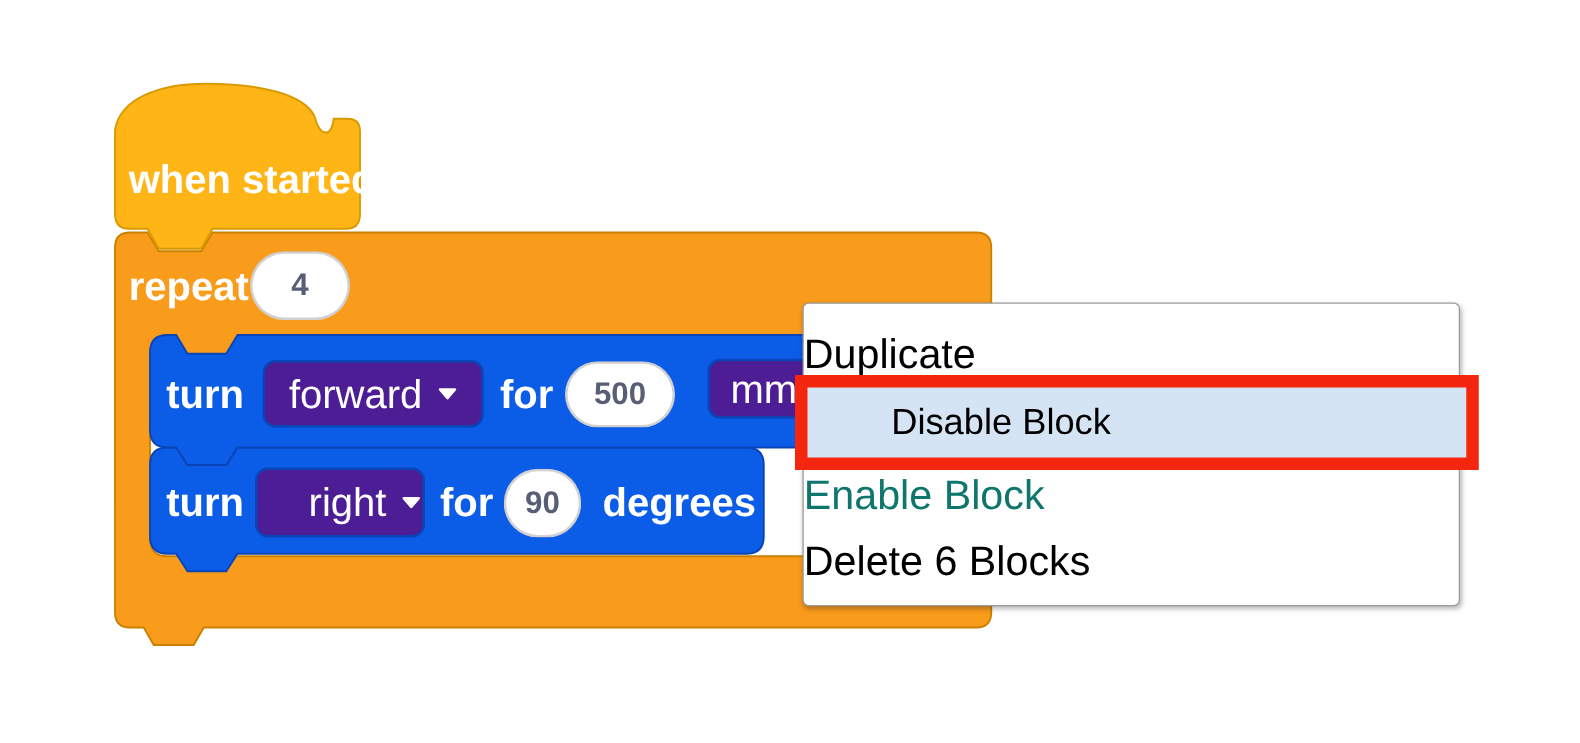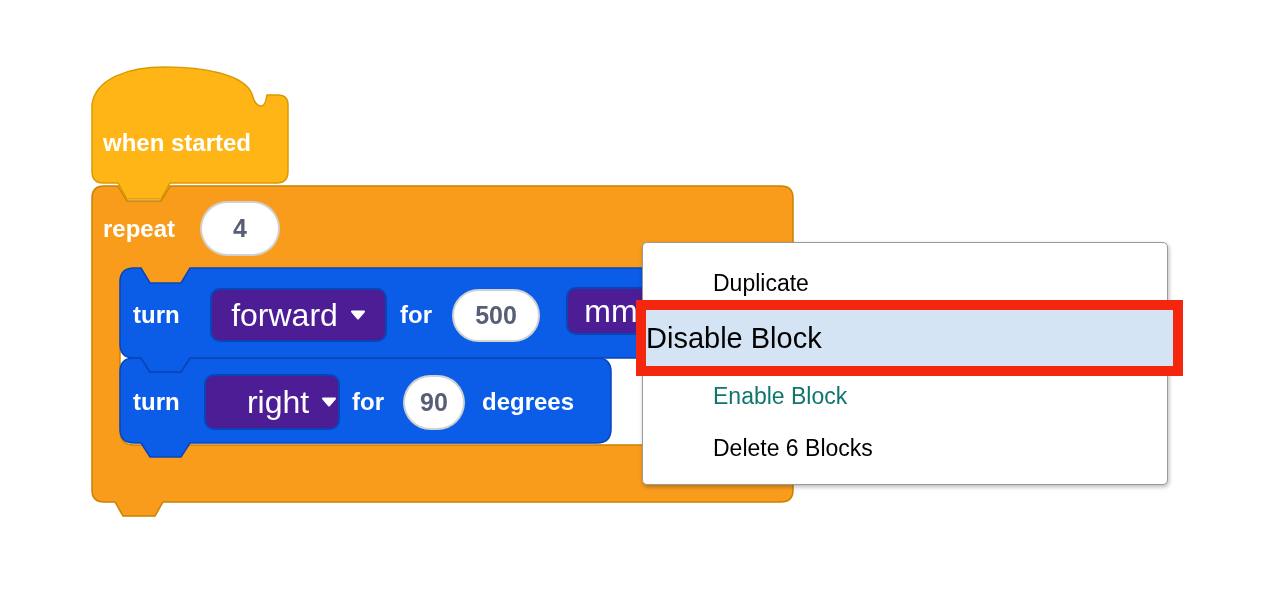--- a/index.html
+++ b/index.html
@@ -19,21 +19,21 @@
   .blocks-svg { position: absolute; left: 0; top: 0; }
 
   
   .hat-shape    { fill: #FFB515; stroke: #D99A00; stroke-width: 1.5; }
   .repeat-shape { fill: #F99C1C; stroke: #CC8000; stroke-width: 1.5; }
   .motion-shape { fill: #0B5CE7; stroke: #0A45B8; stroke-width: 1.5; }
 
   .block-label {
     position: absolute;
     color: #ffffff;
-    font-size: 24px;
+    font-size: 32px;
     font-weight: bold;
     line-height: 28px;
     white-space: nowrap;
   }
 
   .value-pill {
     position: absolute;
     background: #ffffff;
     border: 2px solid rgba(0,0,0,0.18);
     border-radius: 999px;
@@ -68,38 +68,38 @@
     background: #ffffff;
     border: 1px solid #9a9a9a;
     border-radius: 5px;
     box-shadow: 1px 2px 4px rgba(0,0,0,0.28);
   }
   .menu-item {
     position: absolute;
     left: 0; right: 0;
     display: flex;
     align-items: center;
-    padding-left: 70px;
-    font-size: 23px;
+    font-size: 33px;
     color: #000000;
     white-space: nowrap;
     cursor: default;
   }
   .menu-item.duplicate { top: 12px;  height: 56px; }
   .menu-item.enable    { top: 124px; height: 58px; color: #0f766e; }
   .menu-item.delete    { top: 177px; height: 57px; }
 
   .red-annotation {
     position: absolute;
     left: -7px; top: 57px;
     width: 547px; height: 76px;
     border: 10px solid #F4270E;
     background: #D5E4F4;
     display: flex;
     align-items: center;
+    padding-left: 67px;
     font-size: 29px;
     color: #000000;
     white-space: nowrap;
   }
 </style>
 </head>
 <body>
 
 <div class="canvas">
 

